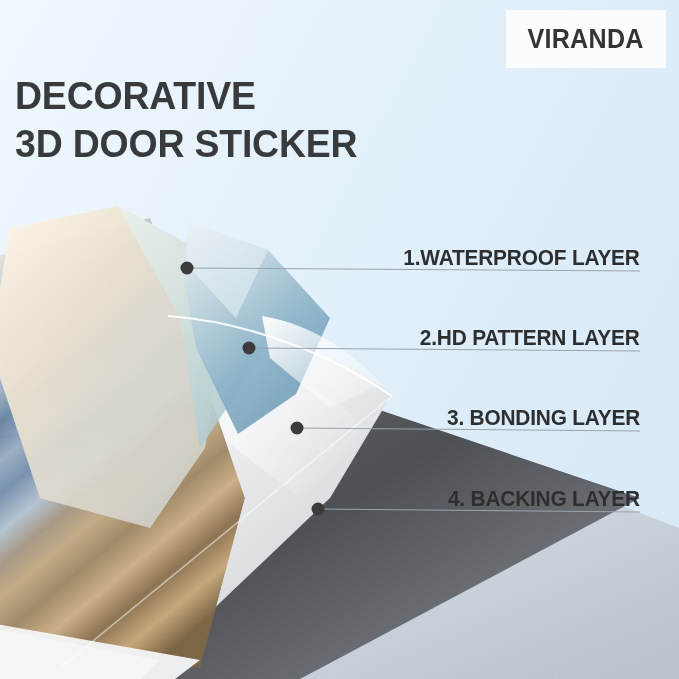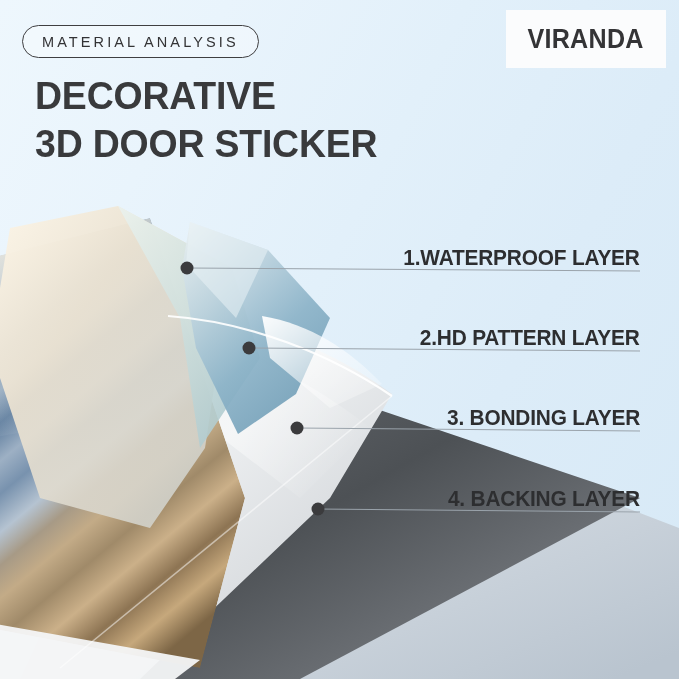--- a/index.html
+++ b/index.html
@@ -52,21 +52,21 @@
   #logo-text {
     font-size:27px;
     font-weight:bold;
     letter-spacing:0.3px;
     color:#343436;
     transform:scaleX(0.93);
   }
 
   #headline {
     position:absolute;
-    left:35px; top:72px;
+    left:15px; top:72px;
     width:520px;
   }
   .head-line {
     font-size:39px;
     line-height:48px;
     font-weight:bold;
     color:#393a3c;
     letter-spacing:-0.2px;
     transform:scaleX(0.96);
     transform-origin:left center;
@@ -97,23 +97,20 @@
     transform:scaleX(0.97);
     transform-origin:right center;
     text-align:right;
   }
 </style>
 </head>
 <body>
 
 <div id="poster">
 
-  <div id="badge">
-    <span id="badge-label">MATERIAL ANALYSIS</span>
-  </div>
 
   <div id="logo-box">
     <span id="logo-text">VIRANDA</span>
   </div>
 
   <div id="headline">
     <div class="head-line">DECORATIVE</div>
     <div class="head-line">3D DOOR STICKER</div>
   </div>
 

